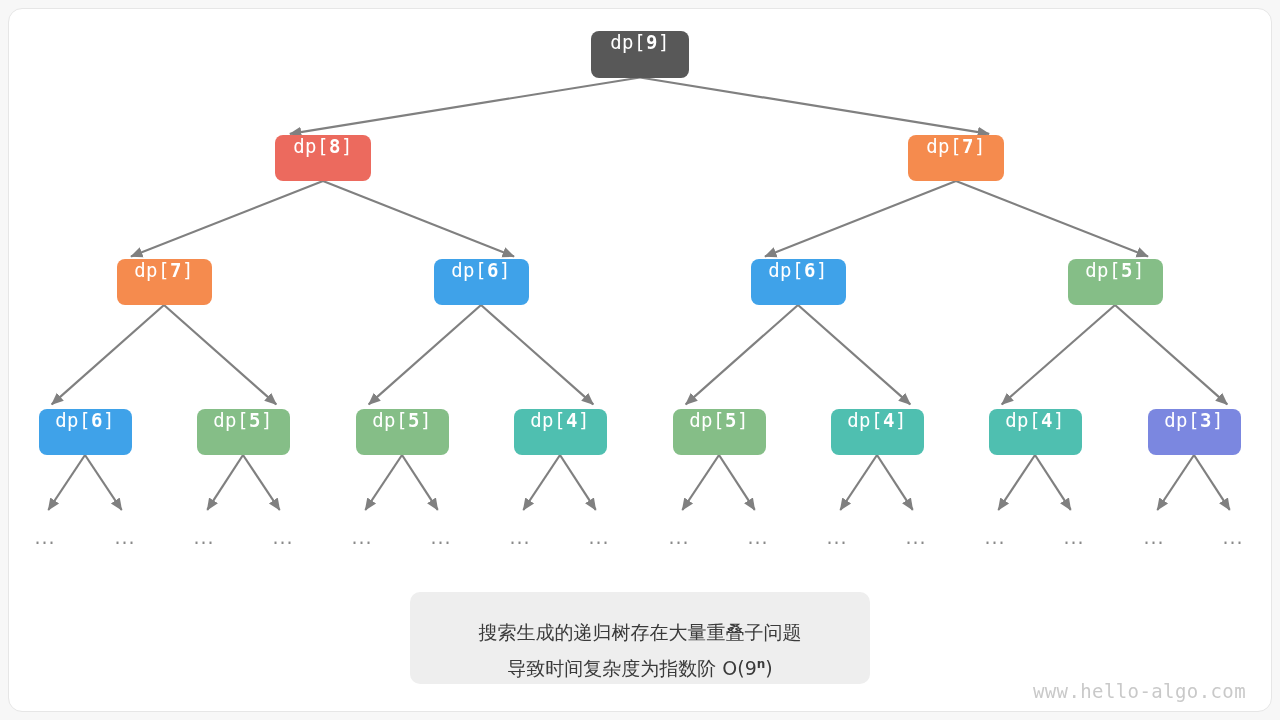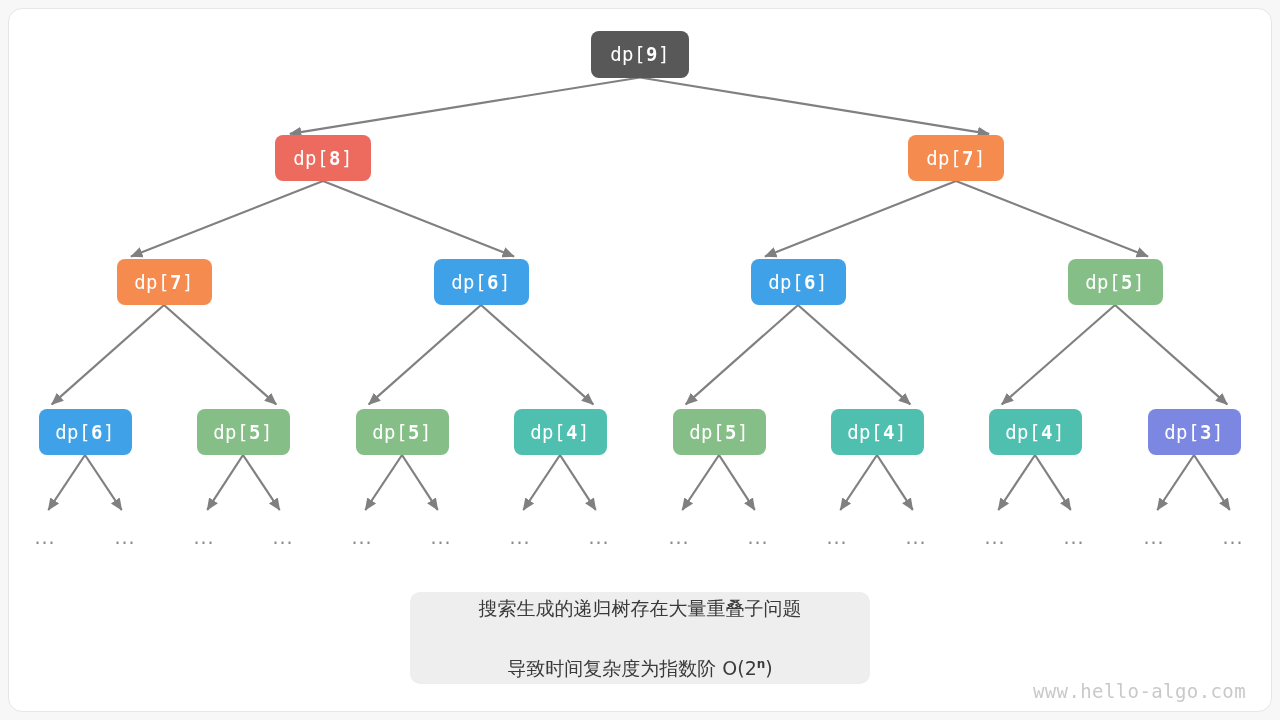--- a/index.html
+++ b/index.html
@@ -34,21 +34,21 @@
     position: absolute;
     left: 0;
     top: 0;
     width: 1280px;
     height: 720px;
     pointer-events: none;
   }
   .node {
     position: absolute;
     display: flex;
-    align-items: center;
+    align-items: flex-start;
     justify-content: center;
     border-radius: 8px;
     color: #ffffff;
     font-family: "DejaVu Sans Mono", monospace;
     font-size: 19px;
     letter-spacing: 0.5px;
     white-space: nowrap;
     box-sizing: border-box;
   }
   .node .idx {
@@ -68,21 +68,21 @@
     position: absolute;
     left: 410px;
     top: 592px;
     width: 460px;
     height: 92px;
     background: #eeeeee;
     border-radius: 10px;
     display: flex;
     flex-direction: column;
     align-items: center;
-    justify-content: space-between;
+    justify-content: flex-end;
     box-sizing: border-box;
   }
   #caption .line {
     color: #3a3a3a;
     font-family: "DejaVu Sans", sans-serif;
     font-size: 19px;
     line-height: 32px;
     white-space: nowrap;
   }
   #caption .line sup {
@@ -239,17 +239,17 @@
       <div class="dots" style="left: 837px; top: 537px;">...</div>
       <div class="dots" style="left: 916px; top: 537px;">...</div>
       <div class="dots" style="left: 995px; top: 537px;">...</div>
       <div class="dots" style="left: 1074px; top: 537px;">...</div>
       <div class="dots" style="left: 1154px; top: 537px;">...</div>
       <div class="dots" style="left: 1233px; top: 537px;">...</div>
     </div>
 
   <div id="caption">
     <div class="line">搜索生成的递归树存在大量重叠子问题</div>
-    <div class="line"><span>导致时间复杂度为指数阶  O(2</span><sup>n</sup><span>)</span></div>
+    <div class="line"><span>导致时间复杂度为指数阶  O(9</span><sup>n</sup><span>)</span></div>
   </div>
 
   <div id="watermark">www.hello-algo.com</div>
 </div>
 
 </body></html>

